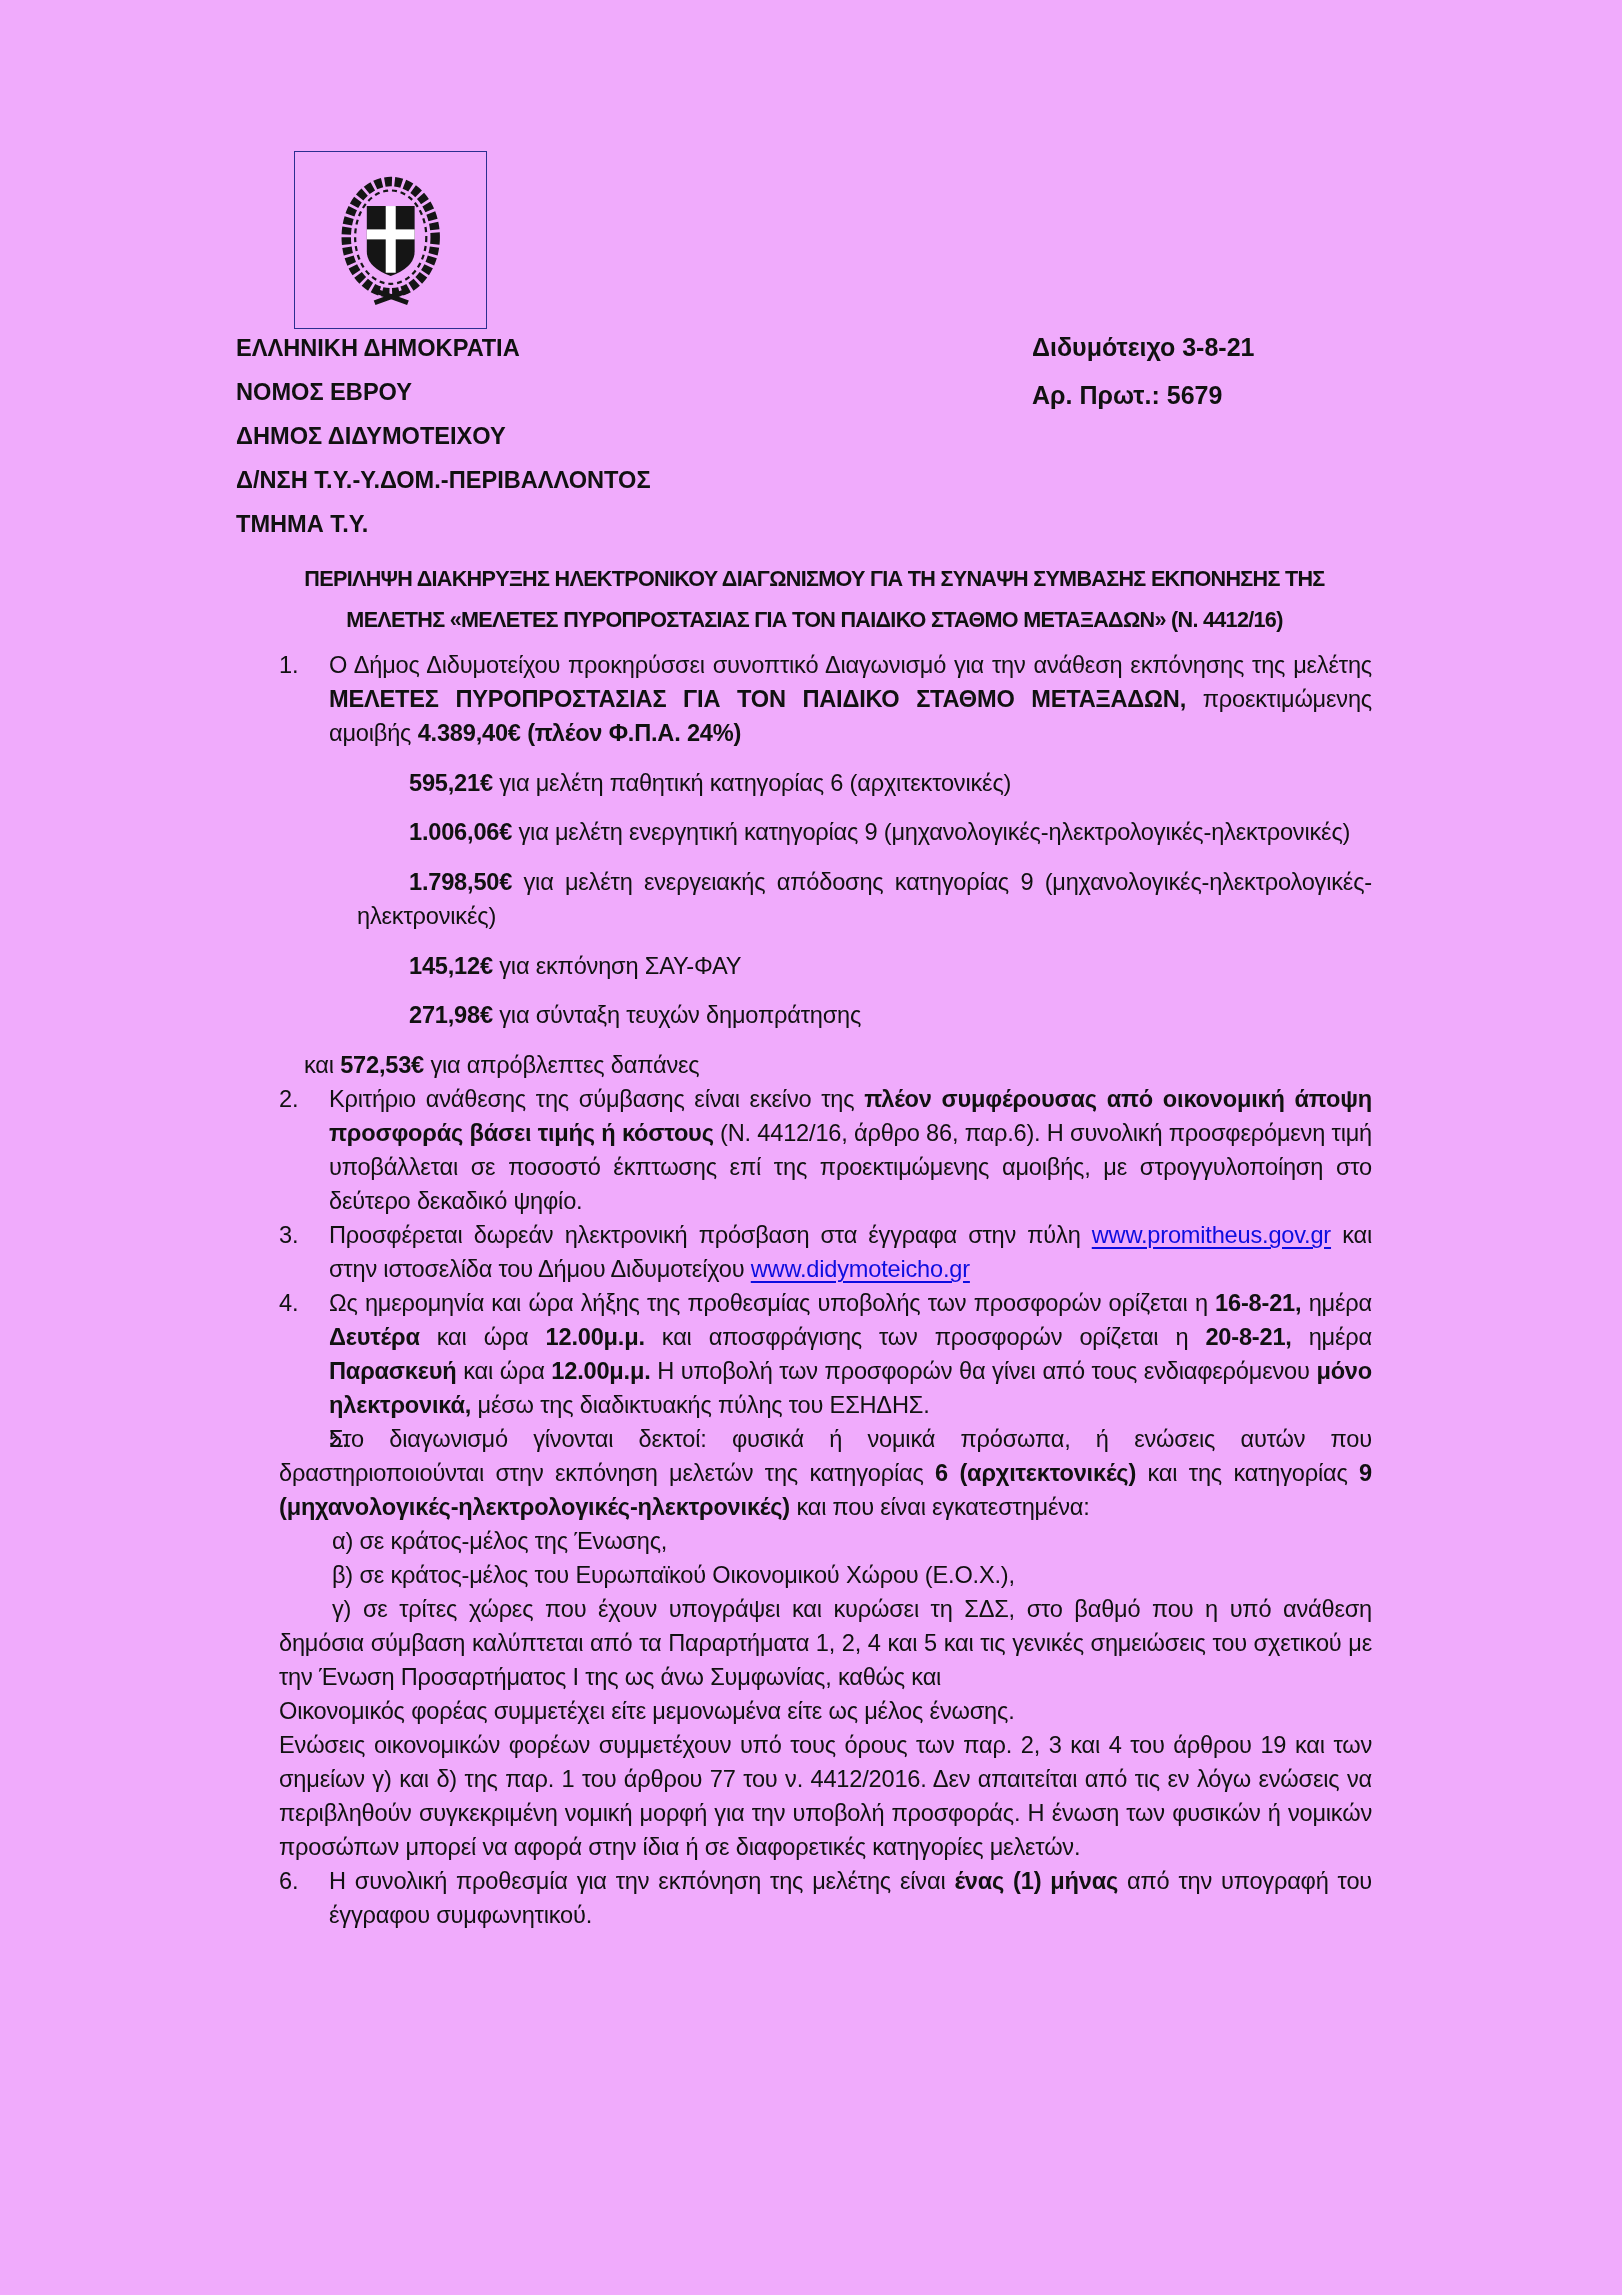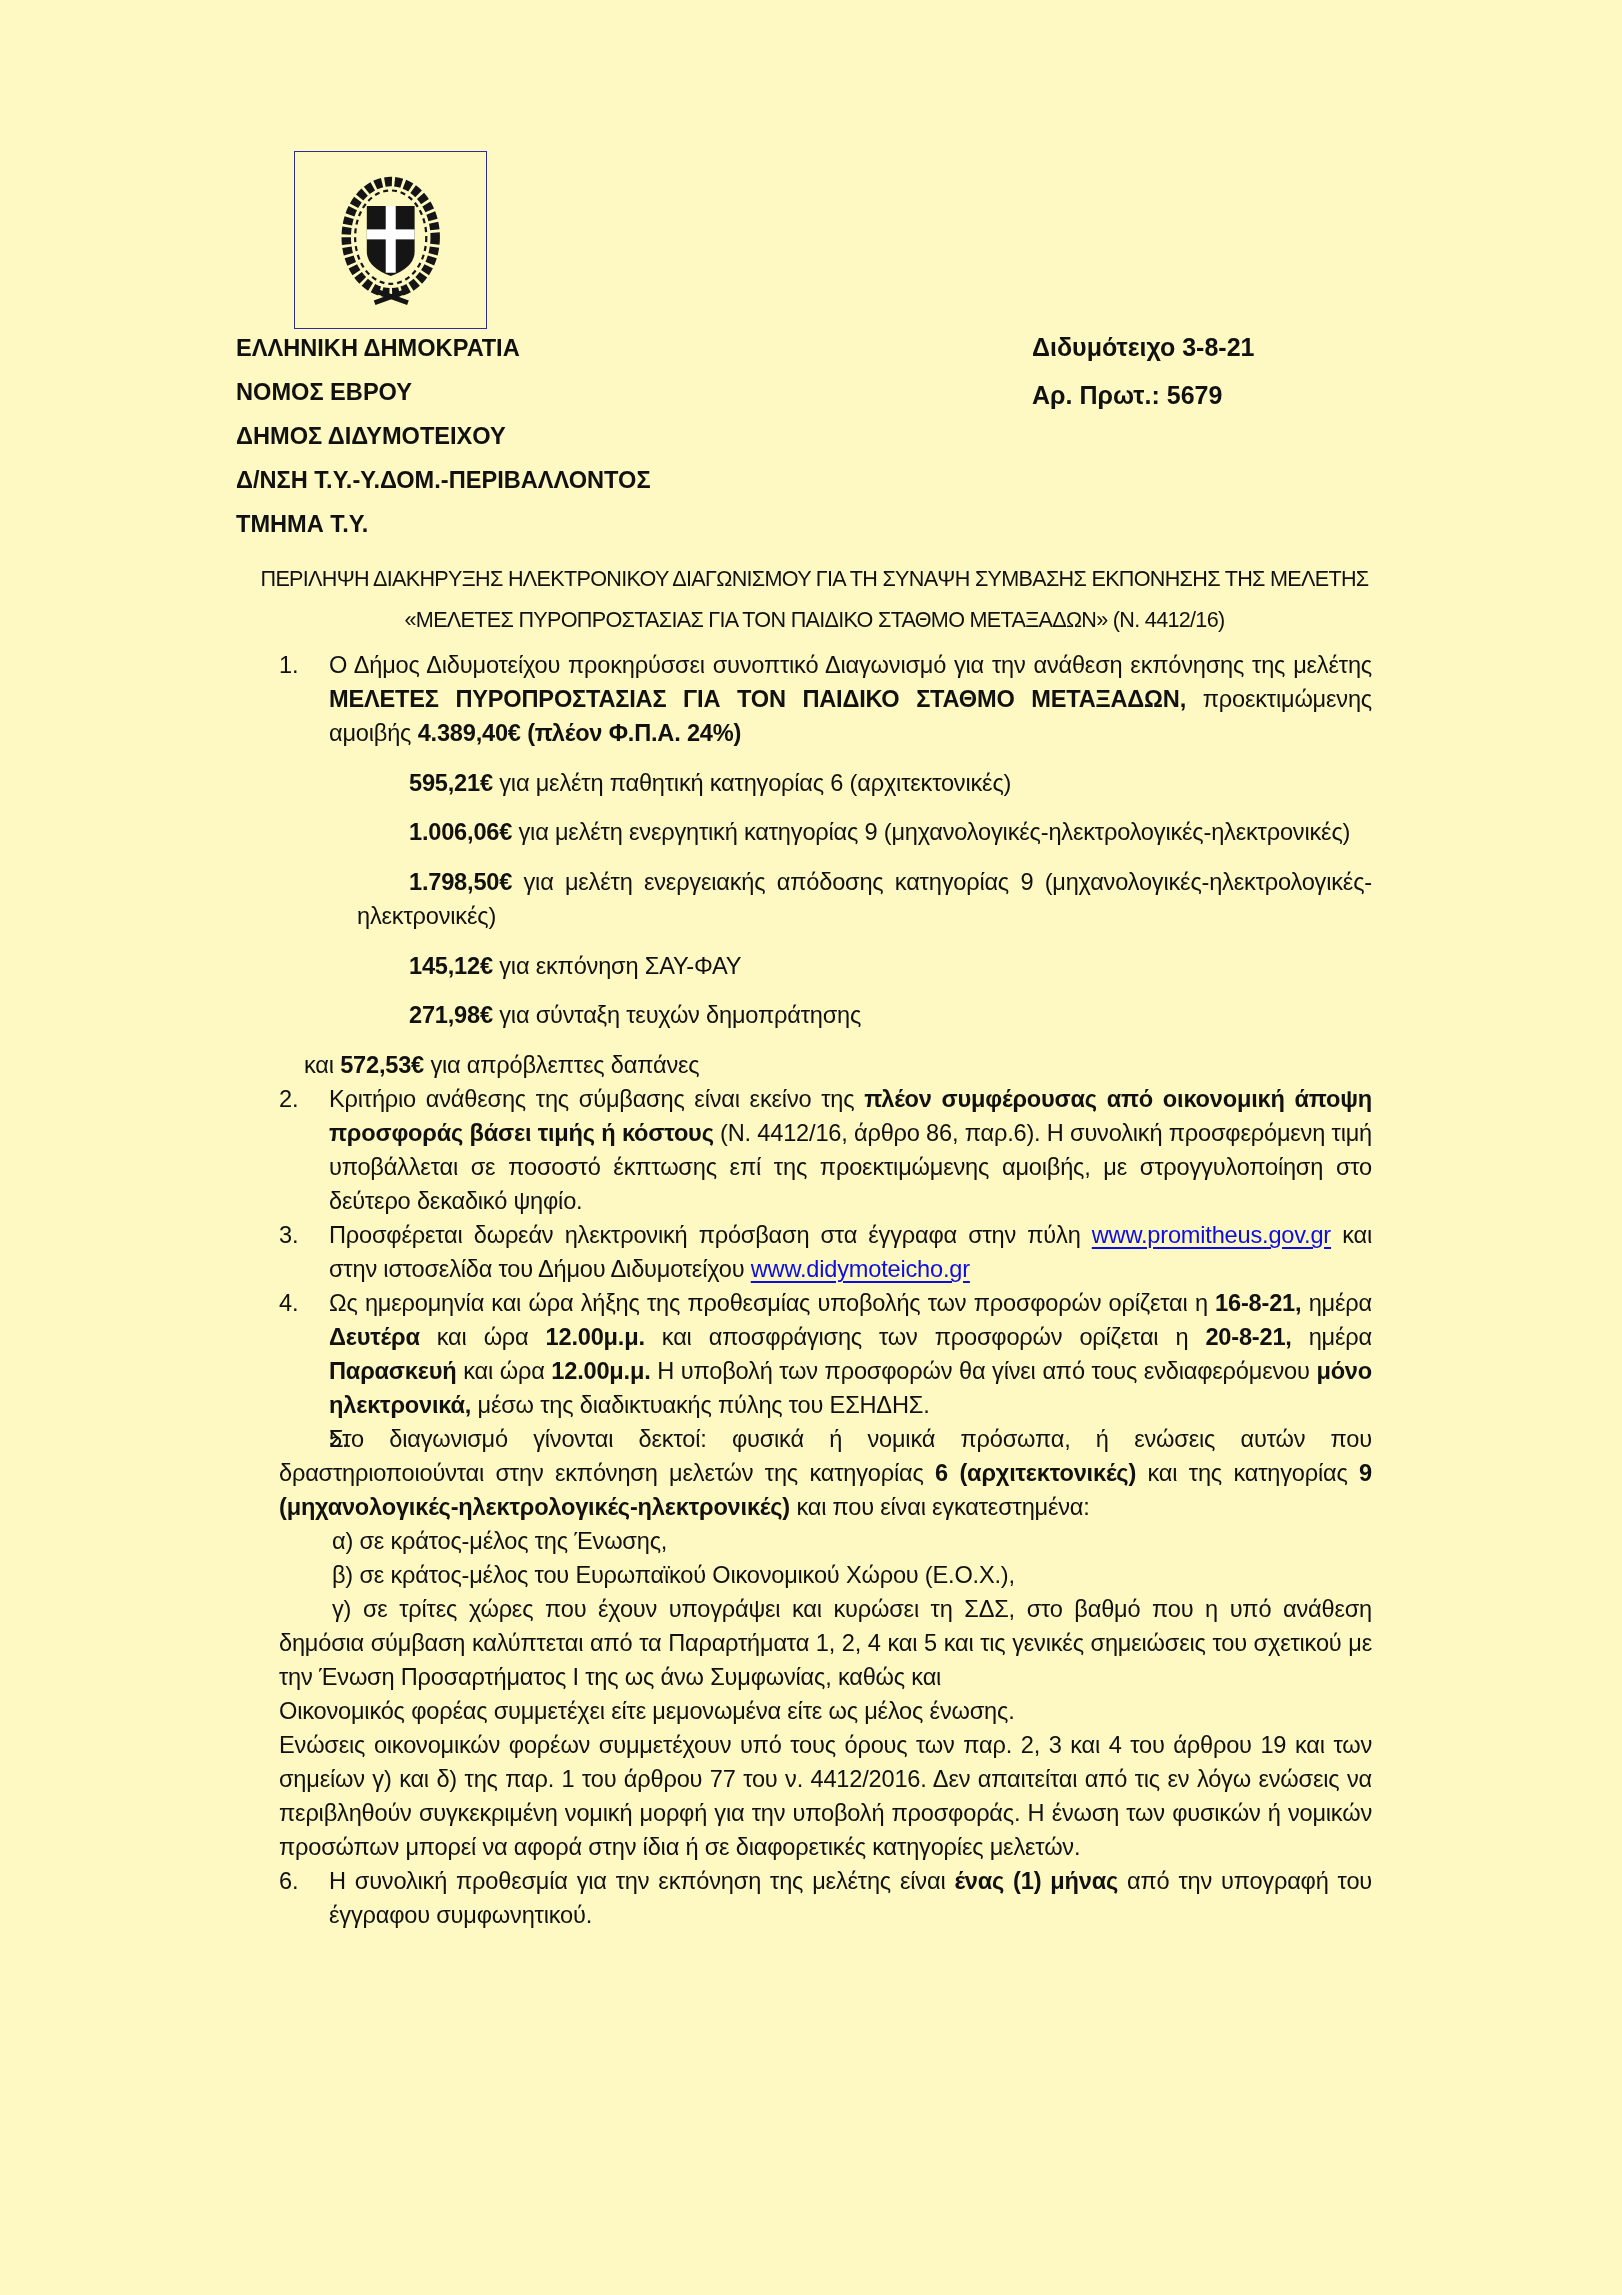--- a/index.html
+++ b/index.html
@@ -1,40 +1,40 @@
 <!DOCTYPE html>
 <html lang="el" style="--link: #0d0de0;font-size:10.5px"><head>
 <meta charset="utf-8">
 <style>
   html,body{margin:0;padding:0;background:#888;}
   .page{
     position:relative;
     width:1623px;height:2295px;
-    background:#fef9c3;
+    background:#f0abfc;
     font-family:"Liberation Sans", sans-serif;
     color:#111111;
     overflow:hidden;
   }
   .emblem-box{
     position:absolute;left:294px;top:151px;width:193px;height:178px;
     border:1.3px solid #2b2f90;box-sizing:border-box;
     display:flex;align-items:center;justify-content:center;
   }
   .org-block{
     position:absolute;left:236px;top:326px;
     font-size:23.6px;font-weight:bold;line-height:44px;letter-spacing:0px;
     white-space:nowrap;
   }
   .date-block{
     position:absolute;left:1032px;top:323px;
     font-size:25px;font-weight:bold;line-height:48px;white-space:nowrap;
   }
   .doc-title{
     position:absolute;left:255px;top:558px;width:1119px;
-    text-align:center;font-weight:normal;
+    text-align:center;font-weight:bold;
     font-size:21.6px;letter-spacing:-0.7px;line-height:41px;
   }
   .doc-body{
     position:absolute;left:279px;top:648px;width:1093px;
     font-size:23.6px;line-height:34px;letter-spacing:-0.2px;
     text-align:justify;
   }
   .para{margin:0;}
   .item{position:relative;padding-left:50px;}
   .item .num{position:absolute;left:0;top:0;}

